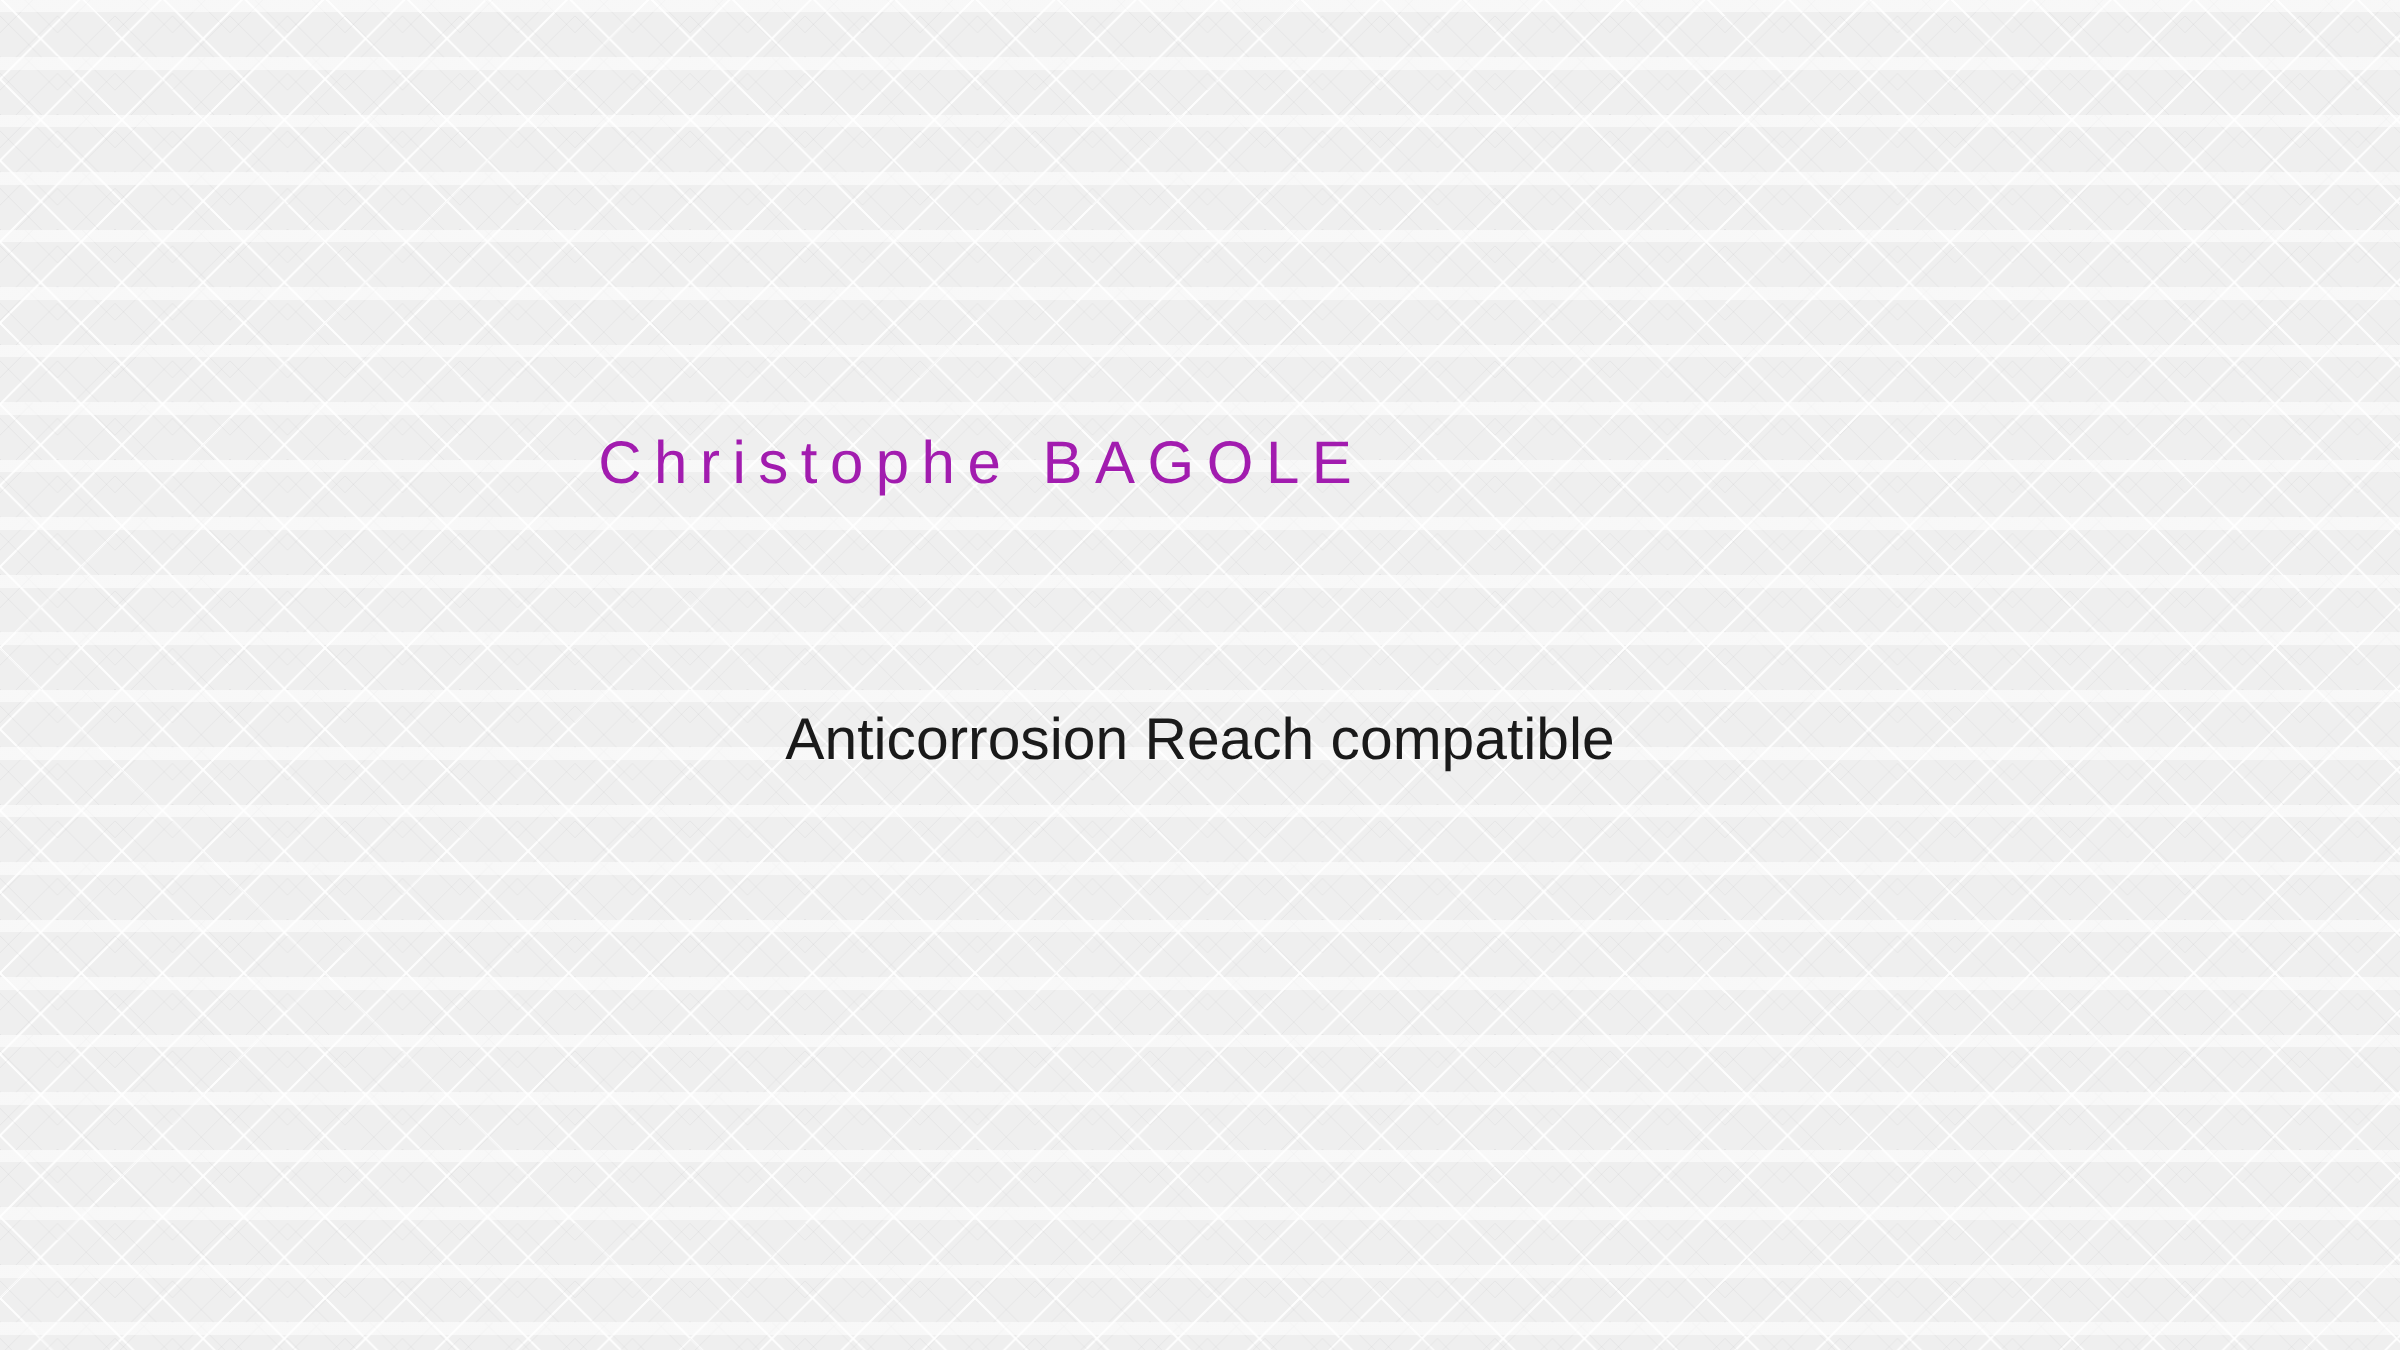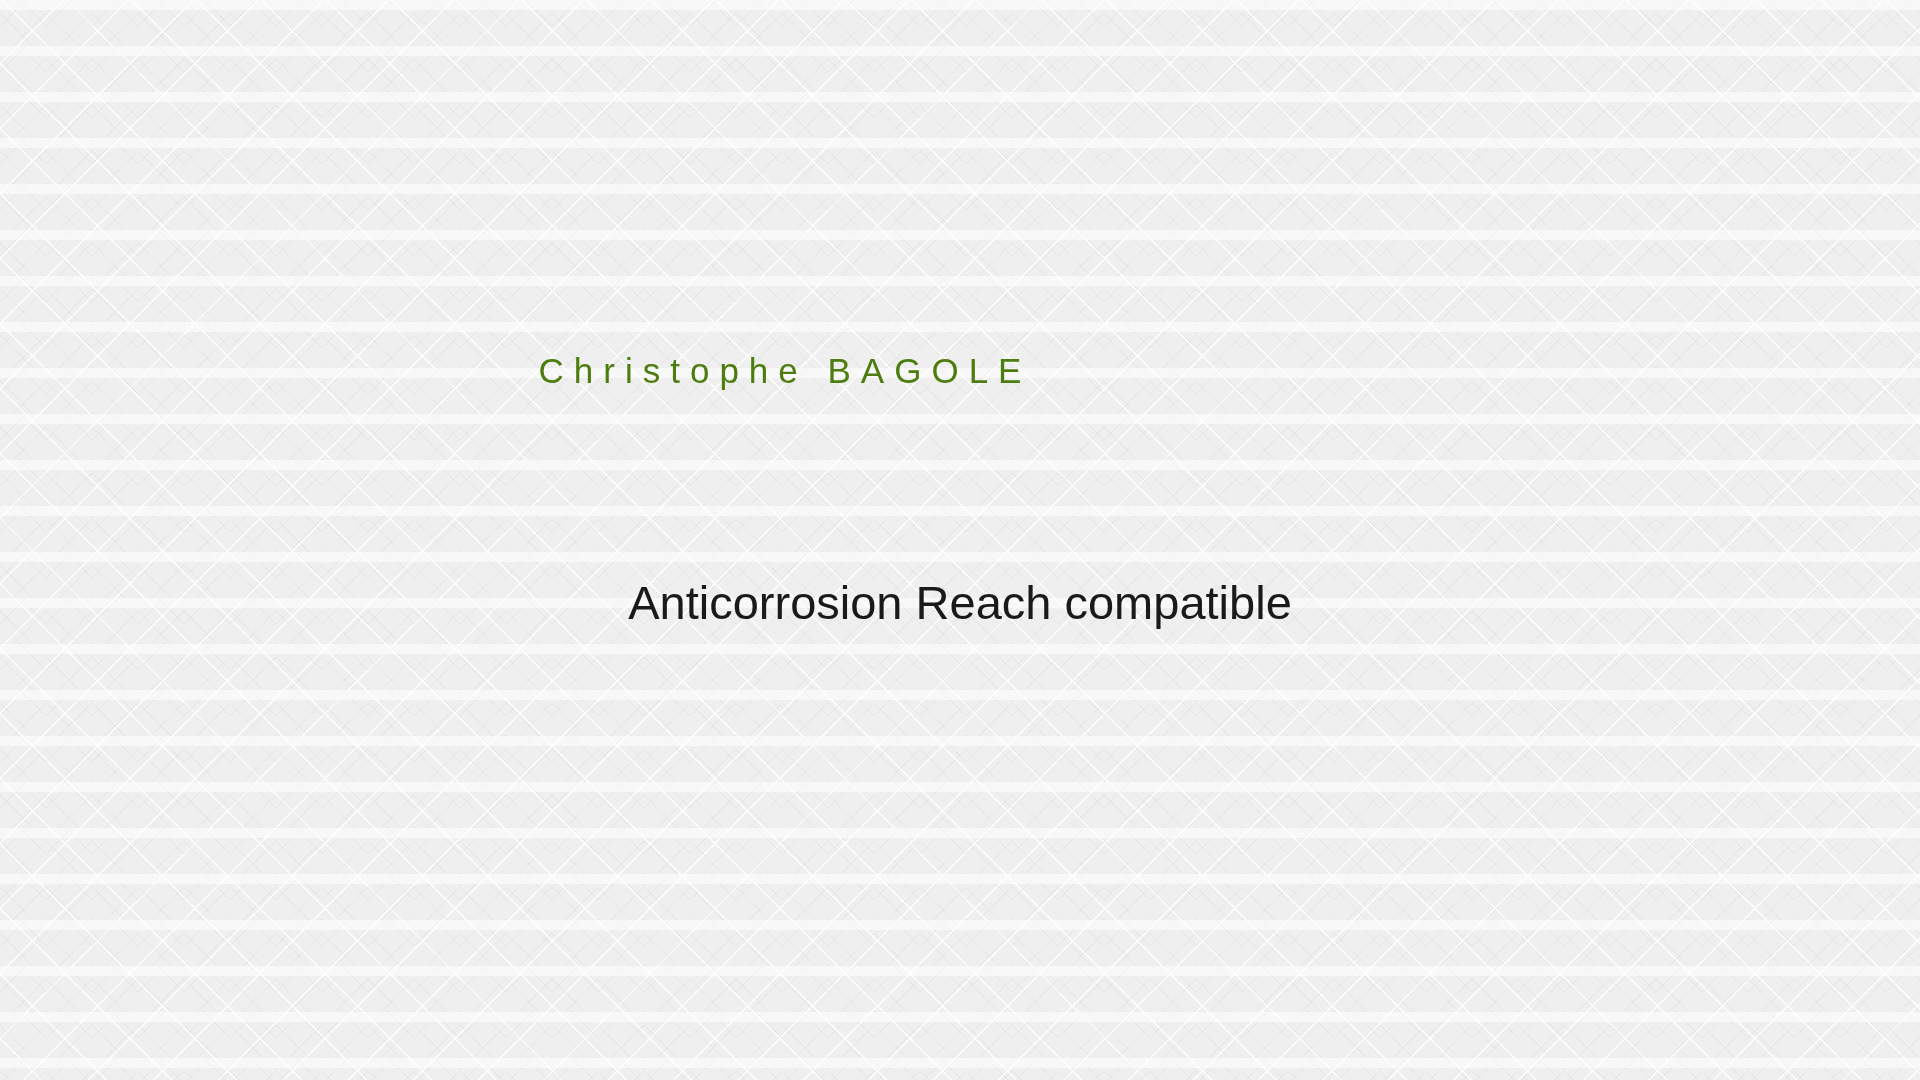--- a/index.html
+++ b/index.html
@@ -79,43 +79,42 @@
     z-index: 3;
   }
 
   .title {
     position: absolute;
     left: 0;
     top: 340px;
     width: 1560px;
     text-align: center;
     font-family: "Liberation Sans", sans-serif;
-    font-size: 35px;
+    font-size: 48px;
     font-weight: 400;
     line-height: 62px;
     letter-spacing: 10px;
     text-indent: 10px;
-    color: #4d7c0f;
+    color: #a21caf;
     white-space: nowrap;
   }
 
   .subtitle {
     position: absolute;
     left: 0;
     top: 562px;
     width: 1920px;
     text-align: center;
     font-family: "Liberation Sans", sans-serif;
     font-size: 47px;
     font-weight: 400;
     line-height: 58px;
     letter-spacing: 0px;
     color: #1a1a1a;
     white-space: nowrap;
-    margin-top: 12px;
   }
 </style>
 </head>
 <body>
 
 <div class="slide">
 
   <div class="slide-texture"></div>
   <div class="slide-texture-bands"></div>
 

